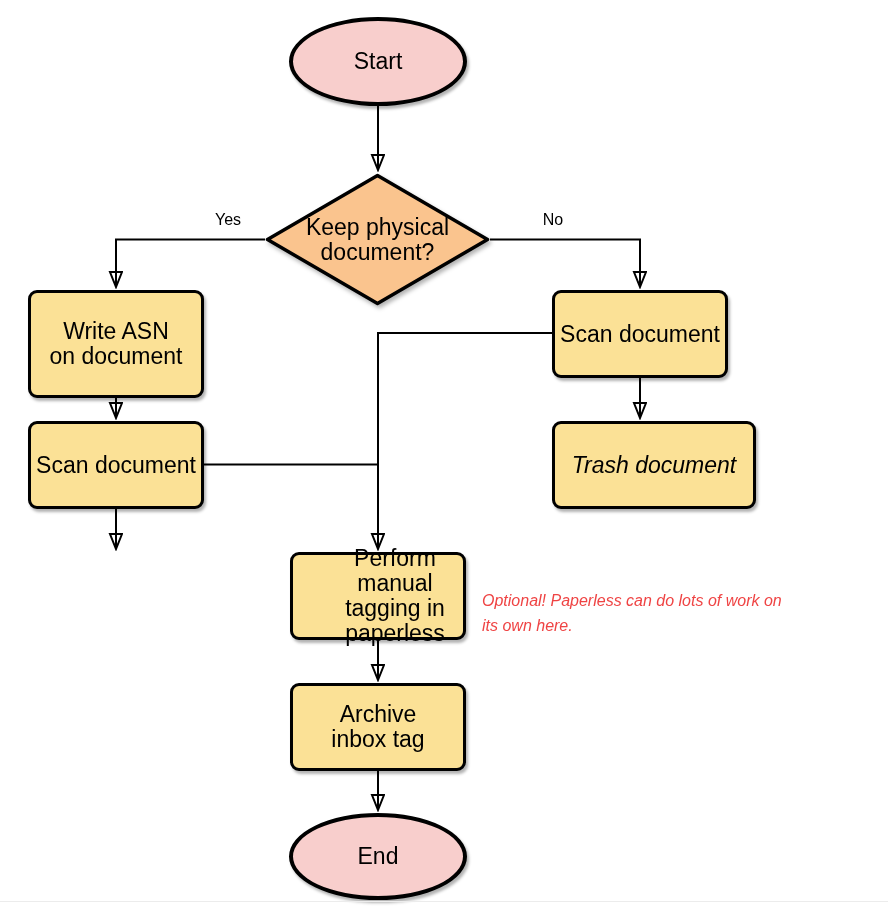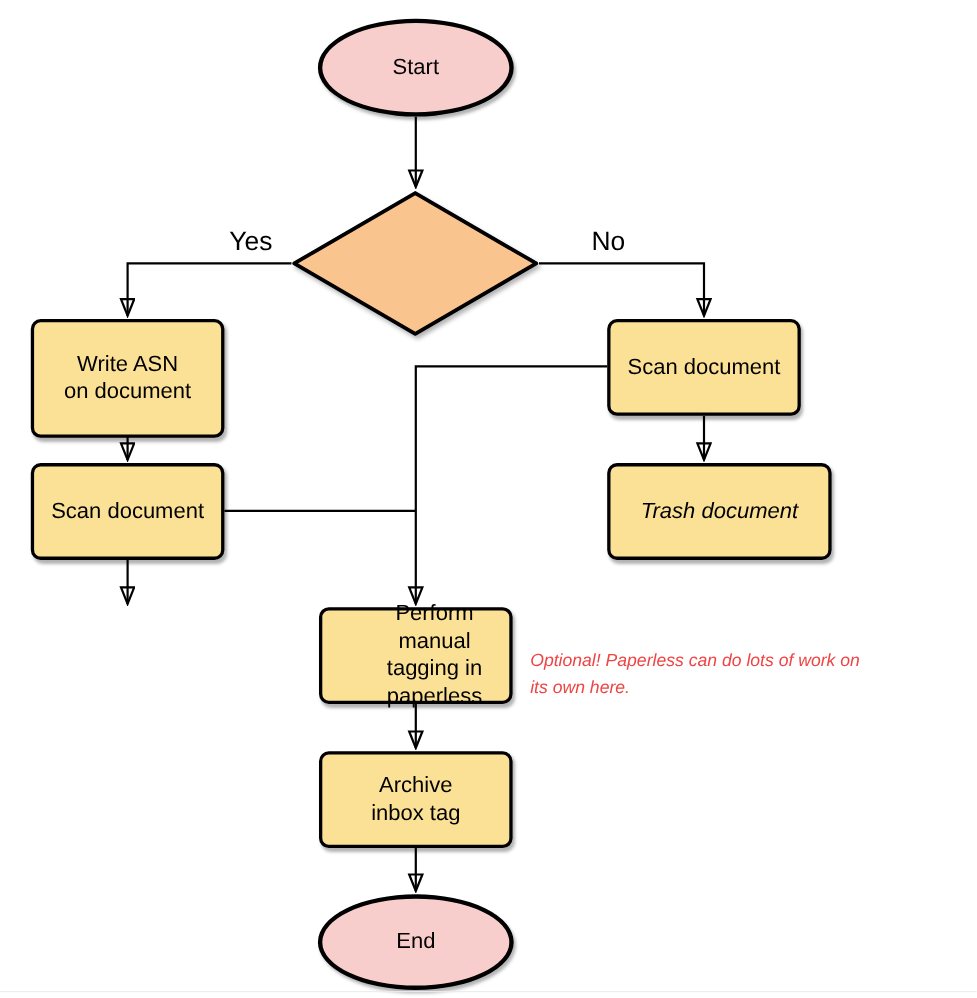--- a/index.html
+++ b/index.html
@@ -29,21 +29,21 @@
     fill: none;
   }
   .node {
     position: absolute;
     display: flex;
     align-items: center;
     justify-content: center;
     text-align: center;
     box-sizing: border-box;
     color: #000;
-    font-size: 20px;
+    font-size: 23px;
     line-height: 25px;
   }
   .label {
     white-space: pre-line;
   }
   .process {
     background: var(--process-fill, #fbe196);
     border: 3px solid var(--outline, #000);
     border-radius: 9px;
     box-shadow: 2px 3px 3px rgba(0,0,0,0.3);
@@ -68,21 +68,21 @@
     stroke: var(--outline, #000);
     stroke-width: 3.5;
     stroke-linejoin: round;
   }
   .decision .label {
     position: relative;
     z-index: 1;
   }
   .edge-label {
     position: absolute;
-    font-size: 24px;
+    font-size: 16px;
     line-height: 22px;
     color: #000;
     text-align: center;
   }
   .annotation {
     position: absolute;
     left: 482px;
     top: 588px;
     width: 400px;
     font-size: 16px;
@@ -124,20 +124,22 @@
   </svg>
 
   <div class="node terminator" style="left:289px; top:17px; width:178px; height:89px;">
     <span class="label">Start</span>
   </div>
 
   <div class="node decision" style="left:265px; top:173px; width:225px; height:133px;">
     <svg width="225" height="133" viewBox="0 0 225 133">
       <polygon class="decision-shape" points="112.5,2.5 222.5,66.5 112.5,130.5 2.5,66.5"></polygon>
     </svg>
+    <span class="label">Keep physical
+document?</span>
   </div>
 
   <div class="node process" style="left:28px; top:290px; width:176px; height:108px;">
     <span class="label">Write ASN
 on document</span>
   </div>
 
   <div class="node process" style="left:28px; top:421px; width:176px; height:88px;">
     <span class="label">Scan document</span>
   </div>

